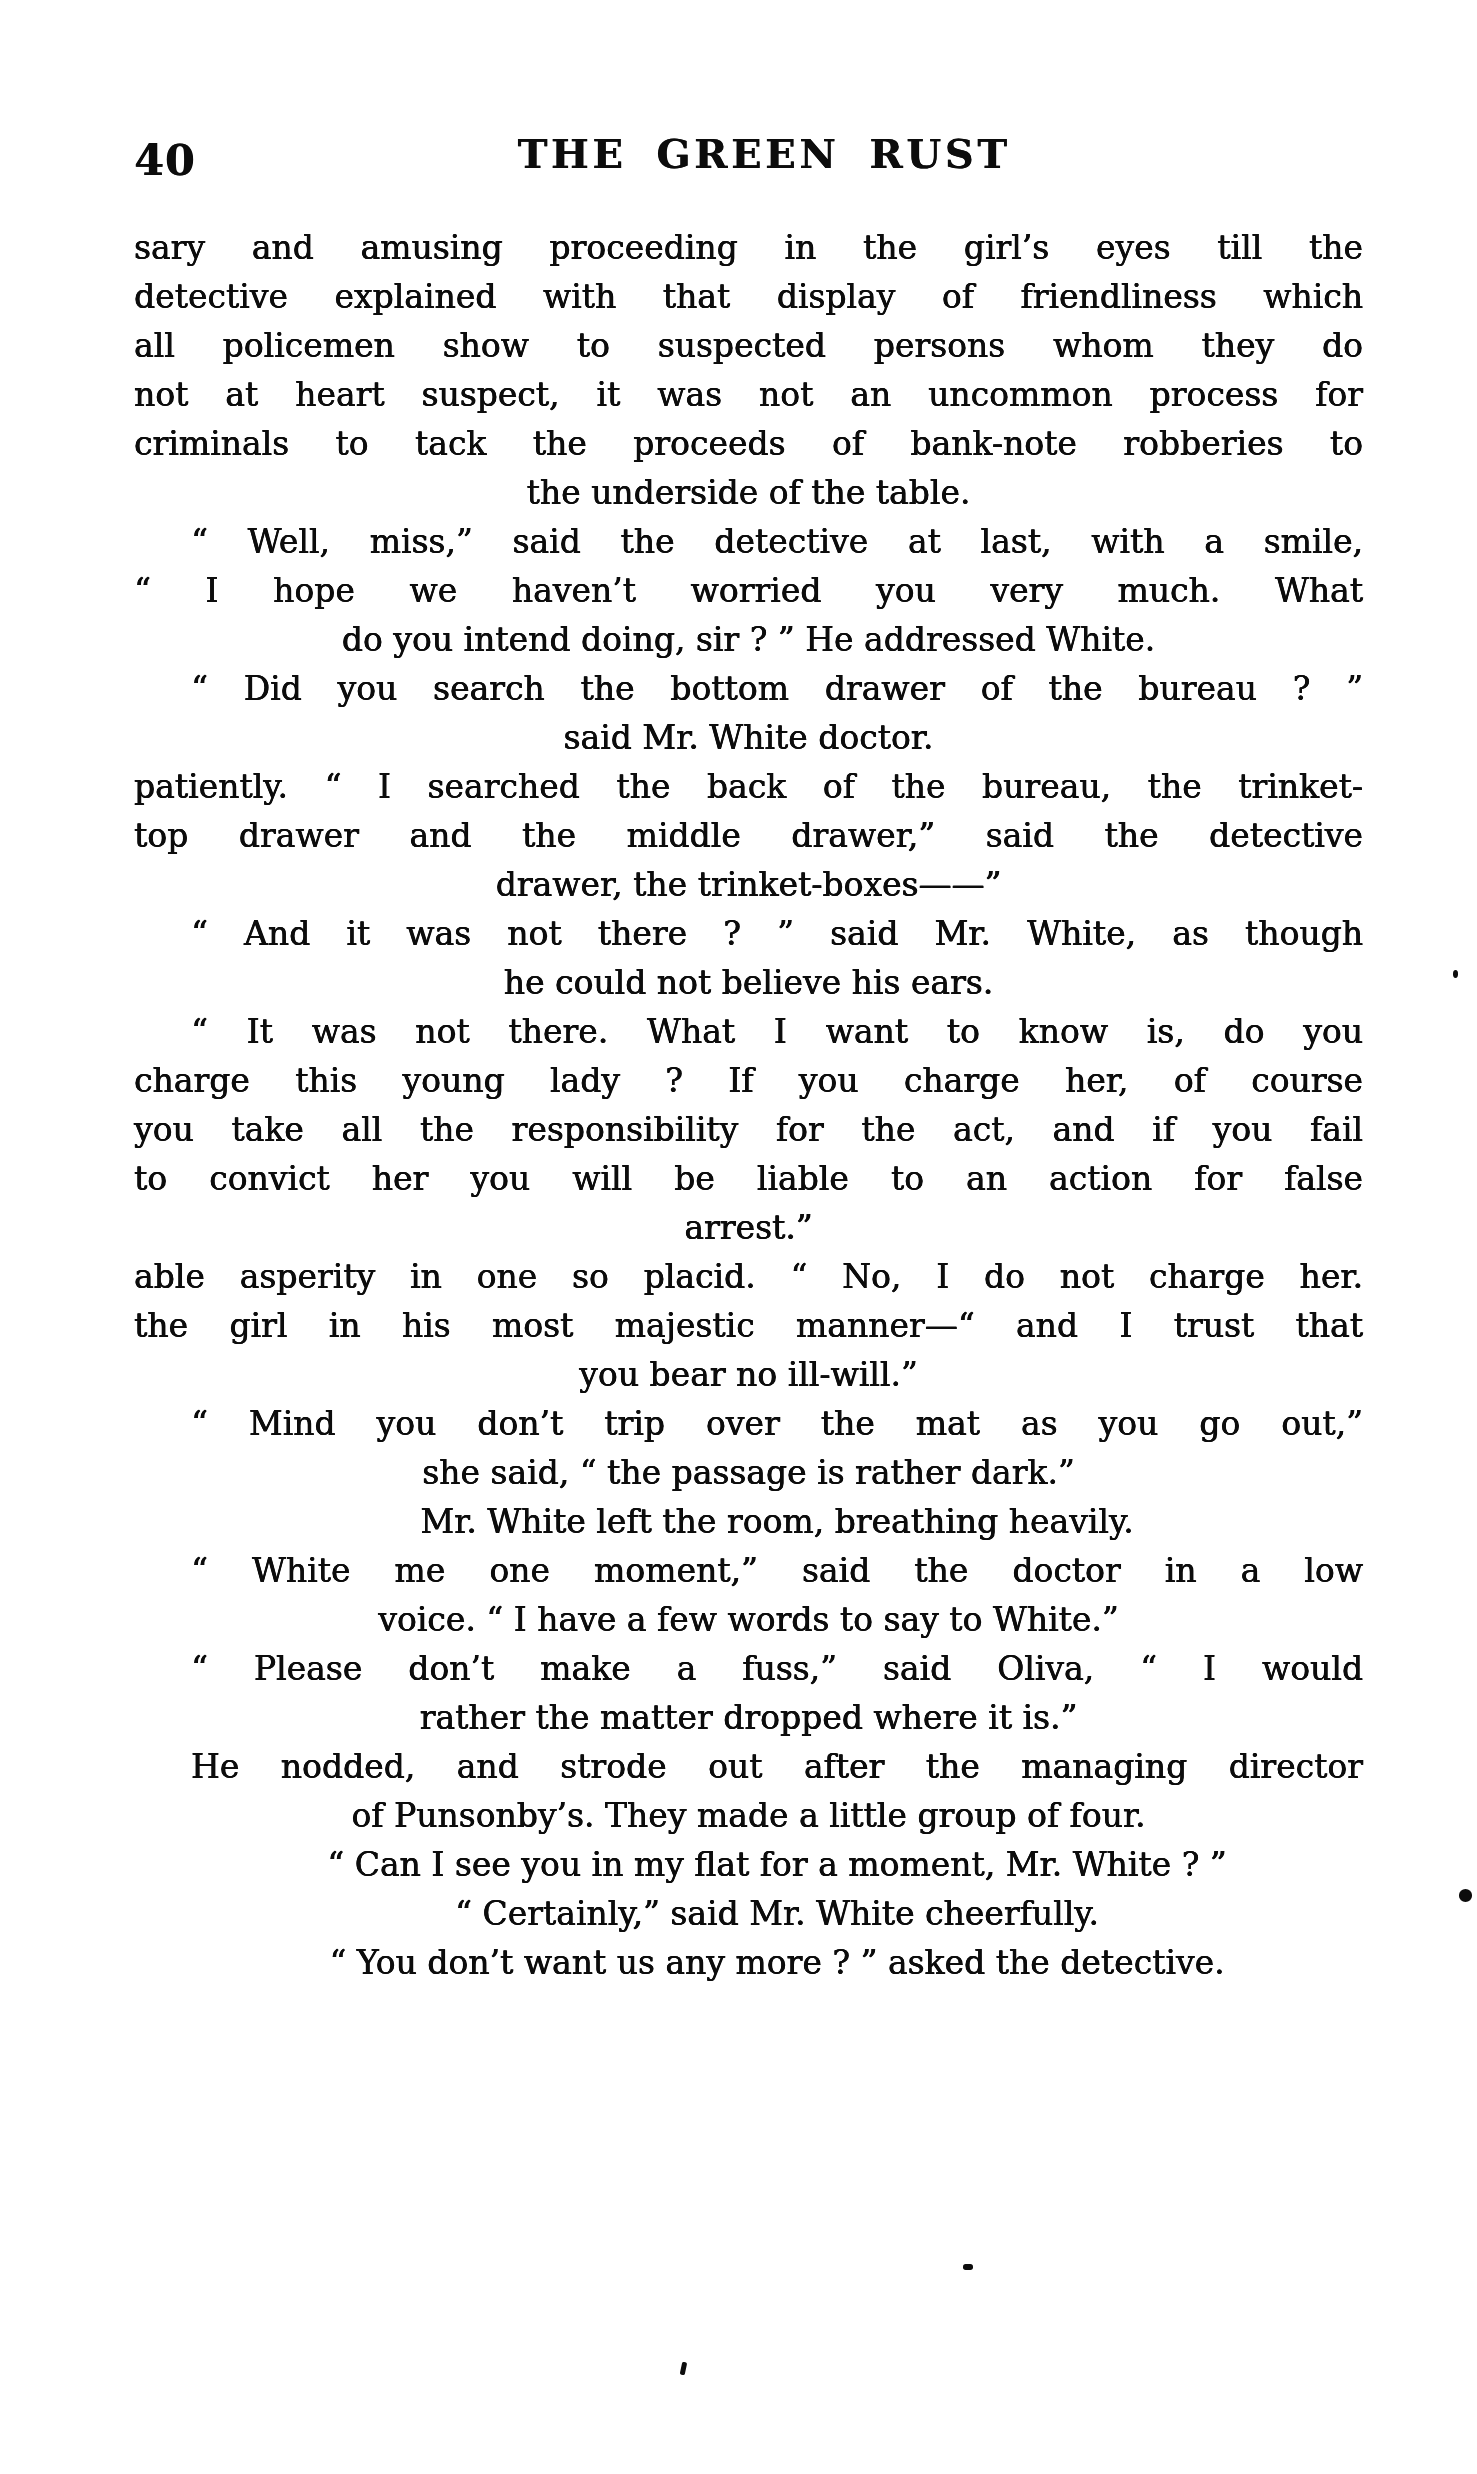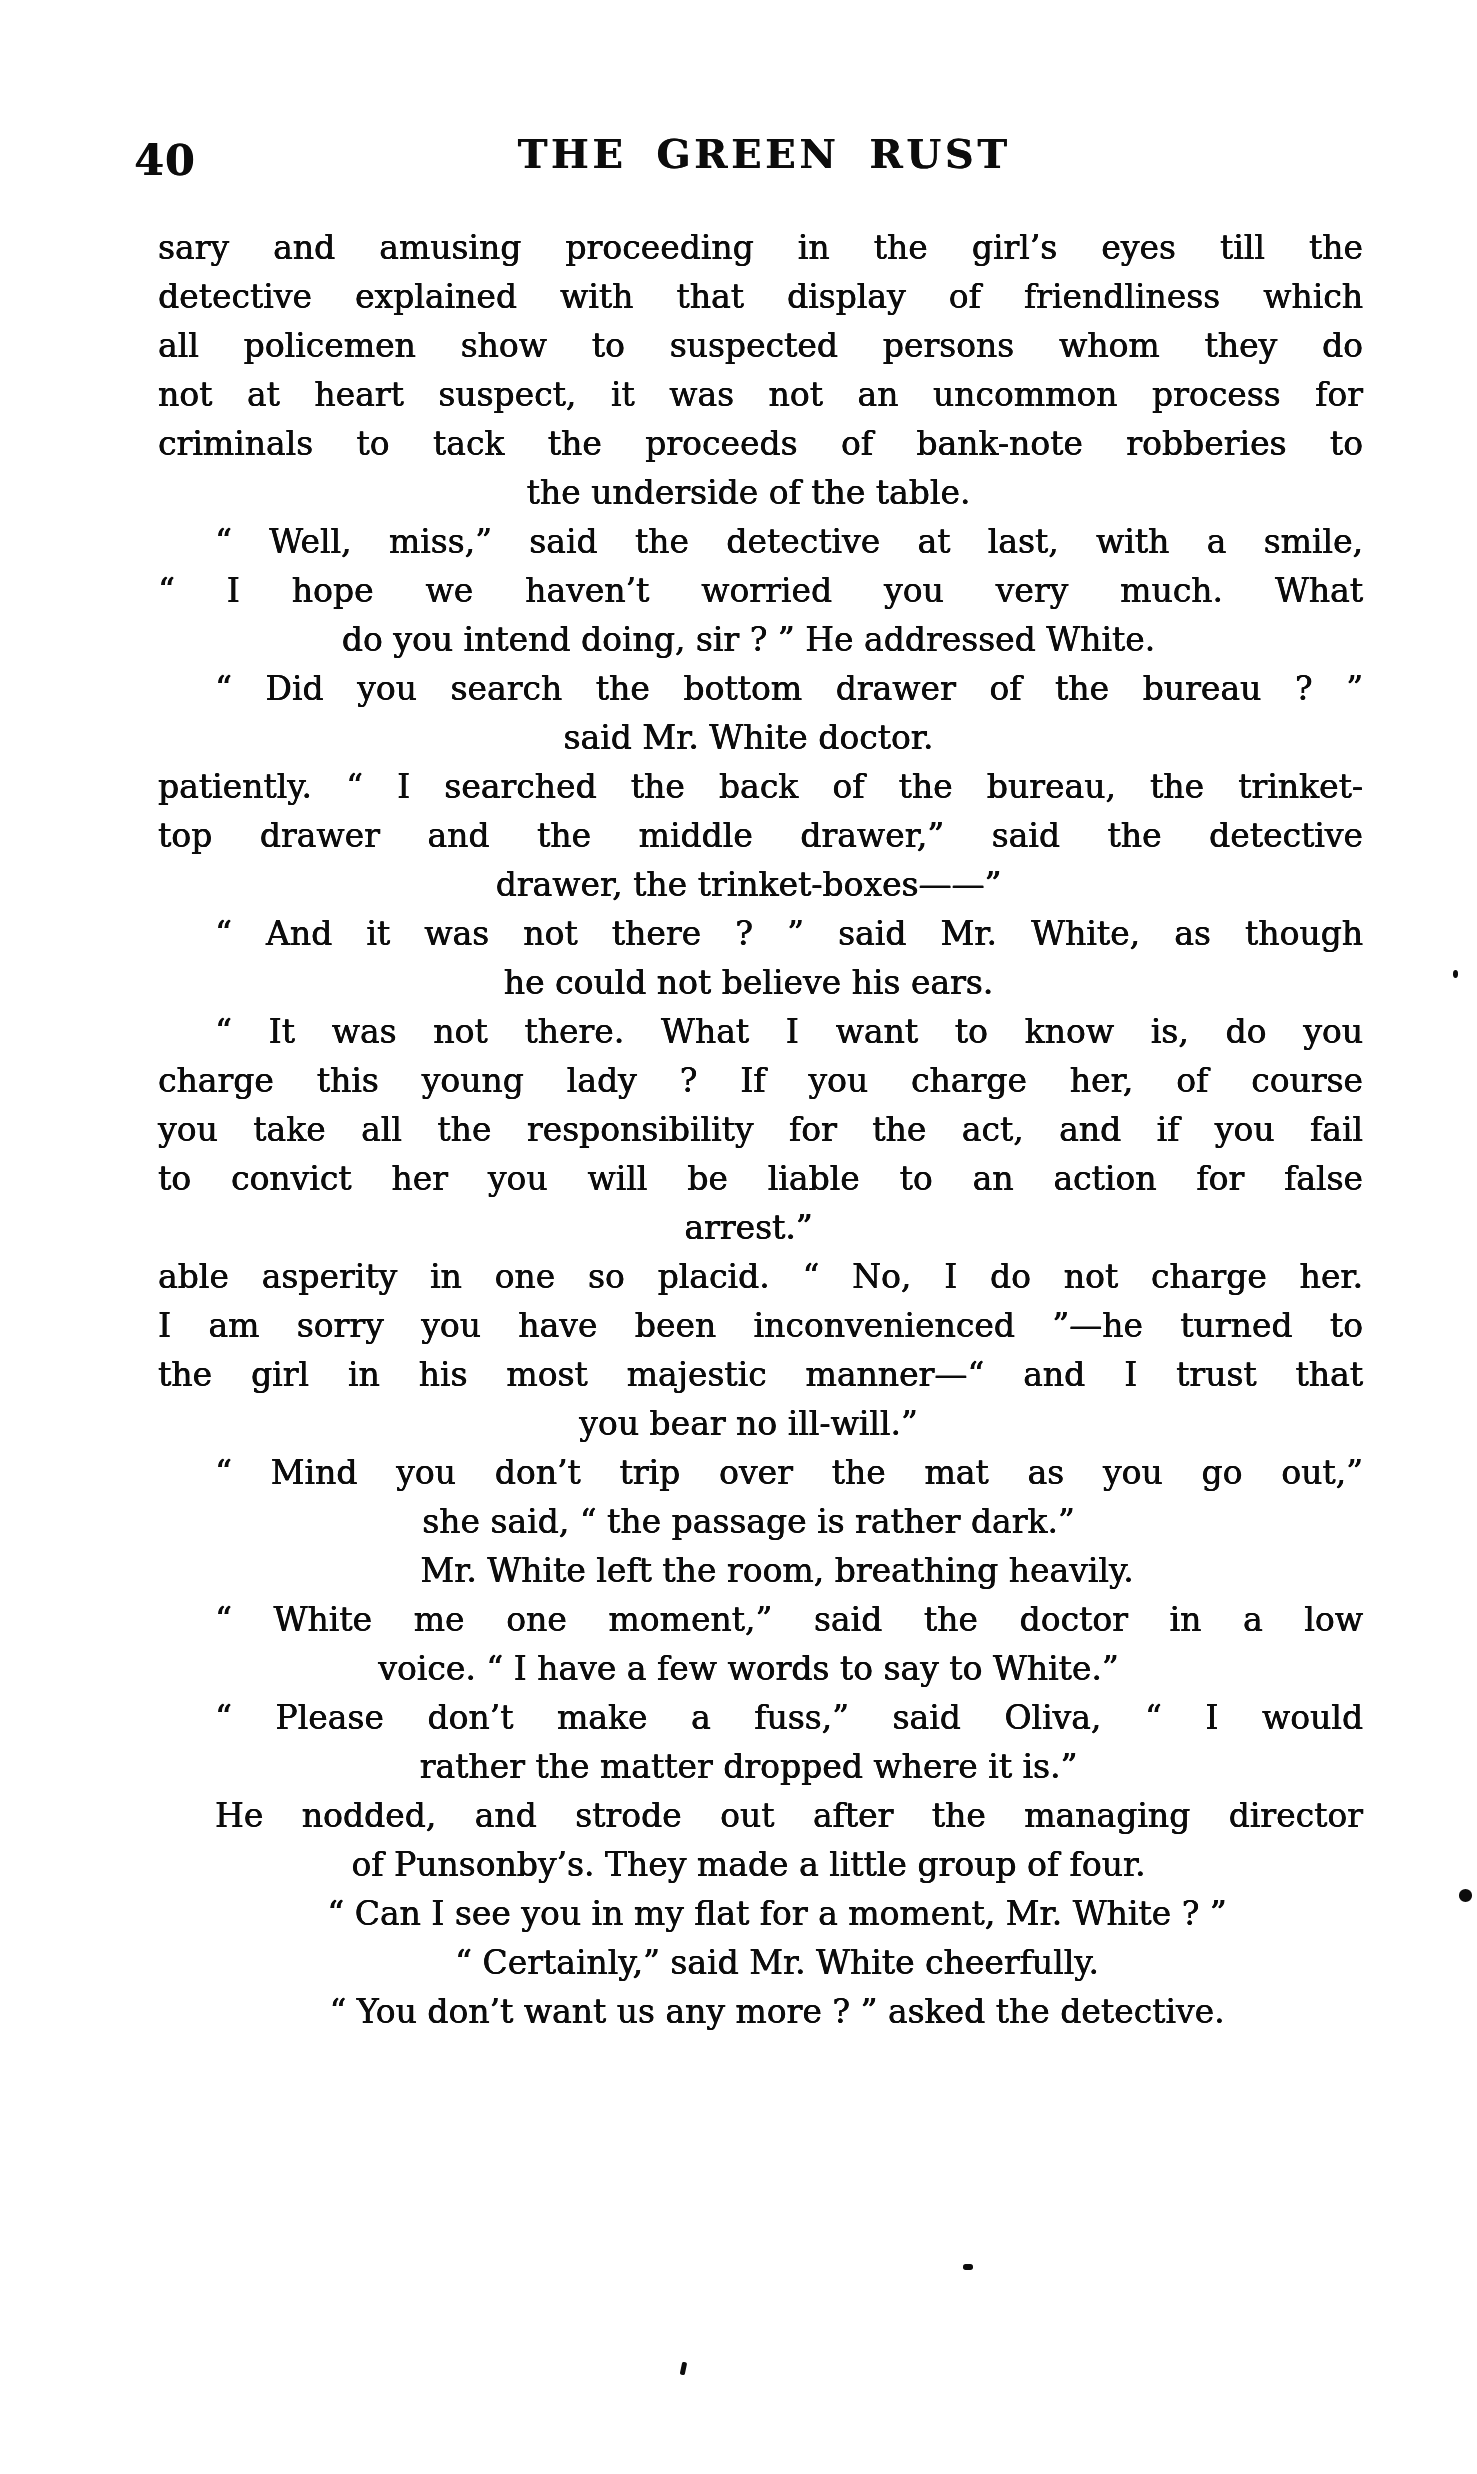--- a/index.html
+++ b/index.html
@@ -41,21 +41,21 @@
     top: 223px;
     width: 1229px;
   }
   .line {
     font-size: 33px;
     line-height: 49px;
     height: 49px;
     text-align: center;
     text-shadow: 0.4px 0 currentColor, -0.2px 0 currentColor;
   }
-  .j { text-align: justify; text-align-last: justify; margin-left: 24px; }
+  .j { text-align: justify; text-align-last: justify; }
   .i { text-indent: 57px; }
   .speck {
     position: absolute;
     background: var(--ink, #0c0c0c);
   }
   .speck-1 { left: 1453px; top: 970px; width: 5.4px;  height: 8px;  border-radius: 50%; }
   .speck-2 { left: 1459px; top: 1889px; width: 13.4px; height: 12.5px; border-radius: 50%; }
   .speck-3 { left: 963px; top: 2264px; width: 9.8px; height: 6.2px;  border-radius: 2.7px; }
   .speck-4 { left: 681px;  top: 2362px; width: 4.5px;  height: 12.5px; border-radius: 1.8px; transform: rotate(12deg); }
 </style>
@@ -85,21 +85,20 @@
     <div class="line j">top drawer and the middle drawer,” said the detective</div>
     <div class="line">drawer, the trinket-boxes——”</div>
     <div class="line j i">“ And it was not there ? ” said Mr. White, as though</div>
     <div class="line">he could not believe his ears.</div>
     <div class="line j i">“ It was not there.  What I want to know is, do you</div>
     <div class="line j">charge this young lady ?  If you charge her, of course</div>
     <div class="line j">you take all the responsibility for the act, and if you fail</div>
     <div class="line j">to convict her you will be liable to an action for false</div>
     <div class="line">arrest.”</div>
     <div class="line j">able asperity in one so placid.  “ No, I do not charge her.</div>
-    <div class="line j">I am sorry you have been inconvenienced ”—he turned to</div>
     <div class="line j">the girl in his most majestic manner—“ and I trust that</div>
     <div class="line">you bear no ill-will.”</div>
     <div class="line j i">“ Mind you don’t trip over the mat as you go out,”</div>
     <div class="line">she said, “ the passage is rather dark.”</div>
     <div class="line i">Mr. White left the room, breathing heavily.</div>
     <div class="line j i">“ White me one moment,” said the doctor in a low</div>
     <div class="line">voice.  “ I have a few words to say to White.”</div>
     <div class="line j i">“ Please don’t make a fuss,” said Oliva, “ I would</div>
     <div class="line">rather the matter dropped where it is.”</div>
     <div class="line j i">He nodded, and strode out after the managing director</div>

